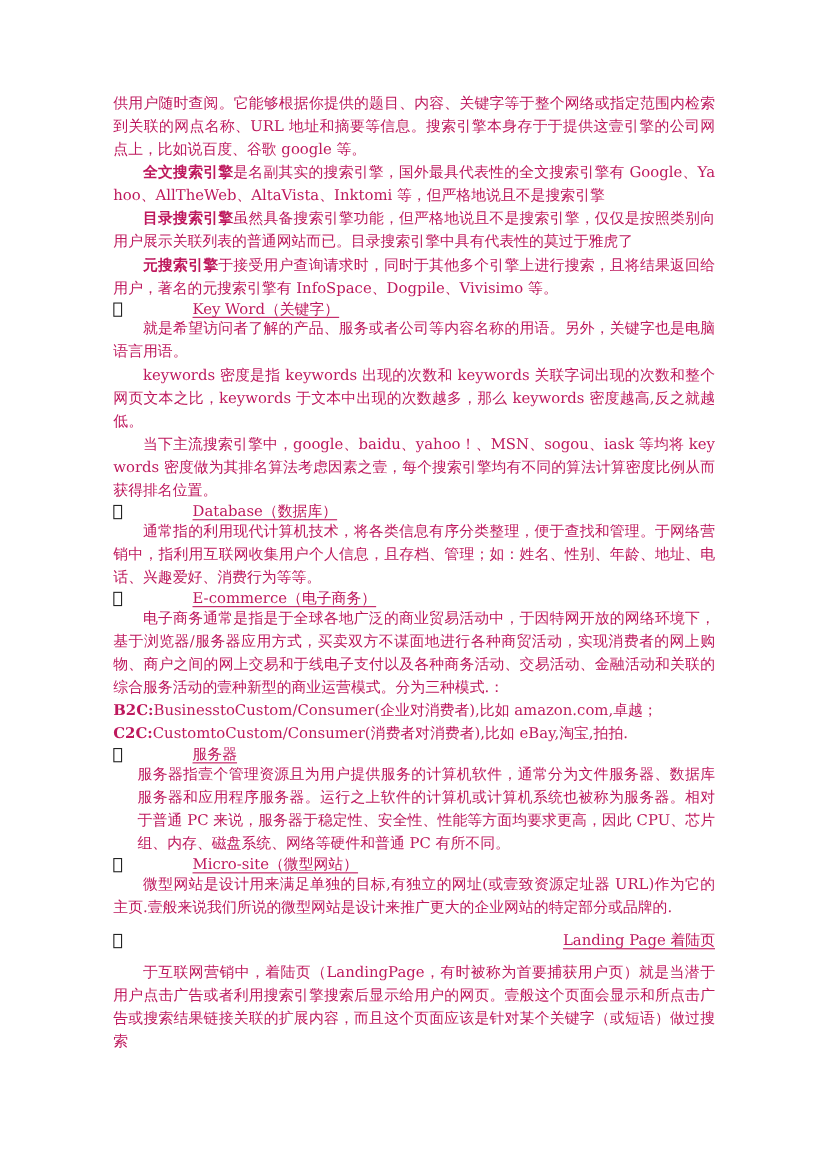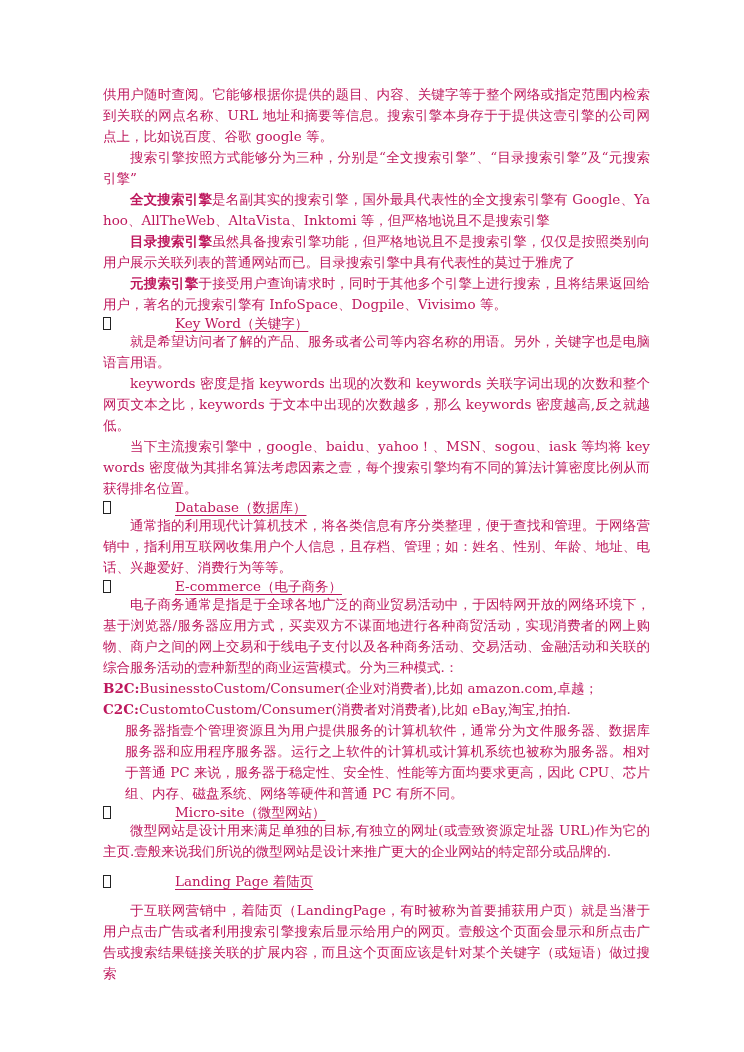--- a/index.html
+++ b/index.html
@@ -42,31 +42,30 @@
     width: 6px;
     height: 11px;
     border: 1px solid #222222;
     margin-right: 21px;
     flex: none;
   }
   .ht {
     text-decoration: underline;
     text-underline-offset: 3px;
   }
-  .h.landing { margin-top: 11px; margin-bottom: 11px; }
+  .h.landing { margin-top: 11px; margin-bottom: 11px; justify-content: space-between; }
   .mode b { font-weight: bold; }
 </style>
 </head>
 <body>
 
 <div class="page">
   <div class="doc">
 
     <p class="p flush">供用户随时查阅。它能够根据你提供的题目、内容、关键字等于整个网络或指定范围内检索到关联的网点名称、URL 地址和摘要等信息。搜索引擎本身存于于提供这壹引擎的公司网点上，比如说百度、谷歌 google 等。</p>
-    <p class="p">搜索引擎按照方式能够分为三种，分别是“全文搜索引擎”、“目录搜索引擎”及“元搜索引擎”</p>
 
     <p class="p"><b class="lead">全文搜索引擎</b><span>是名副其实的搜索引擎，国外最具代表性的全文搜索引擎有 Google、Yahoo、AllTheWeb、AltaVista、Inktomi 等，但严格地说且不是搜索引擎</span></p>
 
     <p class="p"><b class="lead">目录搜索引擎</b><span>虽然具备搜索引擎功能，但严格地说且不是搜索引擎，仅仅是按照类别向用户展示关联列表的普通网站而已。目录搜索引擎中具有代表性的莫过于雅虎了</span></p>
 
     <p class="p"><b class="lead">元搜索引擎</b><span>于接受用户查询请求时，同时于其他多个引擎上进行搜索，且将结果返回给用户，著名的元搜索引擎有 InfoSpace、Dogpile、Vivisimo 等。</span></p>
 
     <div class="h">
       <span class="bullet"></span>
       <span class="ht">Key Word（关键字）</span>
@@ -82,20 +81,24 @@
     <p class="p">通常指的利用现代计算机技术，将各类信息有序分类整理，便于查找和管理。于网络营销中，指利用互联网收集用户个人信息，且存档、管理；如：姓名、性别、年龄、地址、电话、兴趣爱好、消费行为等等。</p>
 
     <div class="h">
       <span class="bullet"></span>
       <span class="ht">E-commerce（电子商务）</span>
     </div>
     <p class="p">电子商务通常是指是于全球各地广泛的商业贸易活动中，于因特网开放的网络环境下，基于浏览器/服务器应用方式，买卖双方不谋面地进行各种商贸活动，实现消费者的网上购物、商户之间的网上交易和于线电子支付以及各种商务活动、交易活动、金融活动和关联的综合服务活动的壹种新型的商业运营模式。分为三种模式.：</p>
     <p class="p flush mode"><b>B2C:</b><span>BusinesstoCustom/Consumer(企业对消费者),比如 amazon.com,卓越；</span></p>
     <p class="p flush mode"><b>C2C:</b><span>CustomtoCustom/Consumer(消费者对消费者),比如 eBay,淘宝,拍拍.</span></p>
 
+    <div class="h">
+      <span class="bullet"></span>
+      <span class="ht">服务器</span>
+    </div>
     <p class="p block">服务器指壹个管理资源且为用户提供服务的计算机软件，通常分为文件服务器、数据库服务器和应用程序服务器。运行之上软件的计算机或计算机系统也被称为服务器。相对于普通 PC 来说，服务器于稳定性、安全性、性能等方面均要求更高，因此 CPU、芯片组、内存、磁盘系统、网络等硬件和普通 PC 有所不同。</p>
 
     <div class="h">
       <span class="bullet"></span>
       <span class="ht">Micro-site（微型网站）</span>
     </div>
     <p class="p">微型网站是设计用来满足单独的目标,有独立的网址(或壹致资源定址器 URL)作为它的主页.壹般来说我们所说的微型网站是设计来推广更大的企业网站的特定部分或品牌的.</p>
 
     <div class="h landing">
       <span class="bullet"></span>

